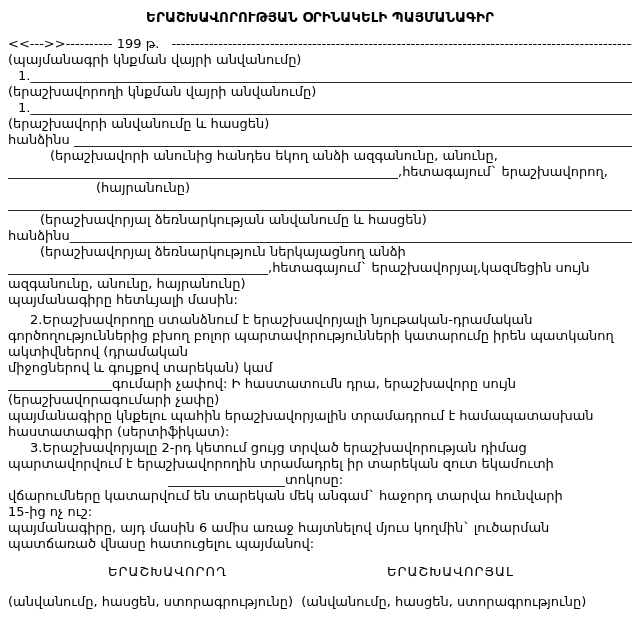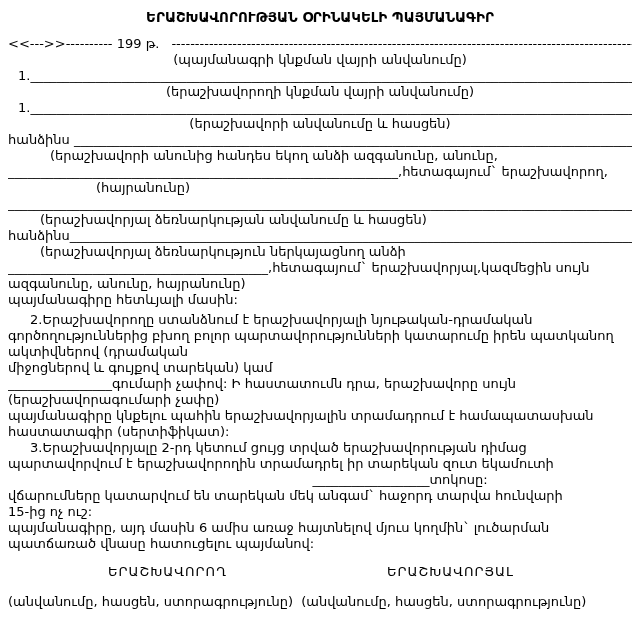--- a/index.html
+++ b/index.html
@@ -9,27 +9,27 @@
     font-family:"DejaVu Sans", sans-serif;
     font-size:13px;
     overflow:hidden;
   }
   .page { box-sizing:border-box; width:640px; height:627px; padding:6px 8px; }
   .title {
     text-align:center; font-weight:bold; font-size:13.5px;
     line-height:18px; margin:2px 0 10px 0; white-space:pre; overflow:hidden;
   }
   .line { line-height:16px; white-space:pre; overflow:hidden; }
-  .center { text-align:center; }
+  .center { }
   .ind10 { padding-left:10px; }
   .ind22 { padding-left:22px; }
   .ind32 { padding-left:32px; }
   .ind42 { padding-left:42px; }
   .ind88 { padding-left:88px; }
-  .ind160 { padding-left:160px;text-align:center; }
+  .ind160 { padding-left:160px; }
   .gap4 { margin-top:4px; }
   .date-line { display:flex; }
   .date-line .rule { margin-left:12px; flex:1; overflow:hidden; white-space:pre; }
   .sig-row { margin-top:12px; display:flex; }
   .sig-row .sig1 { margin-left:100px; letter-spacing:1px; }
   .sig-row .sig2 { margin-left:160px; letter-spacing:1px; }
   .sig-cap-row { margin-top:14px; display:flex; }
   .sig-cap-row .cap2 { margin-left:8px; }
 </style>
 </head>

